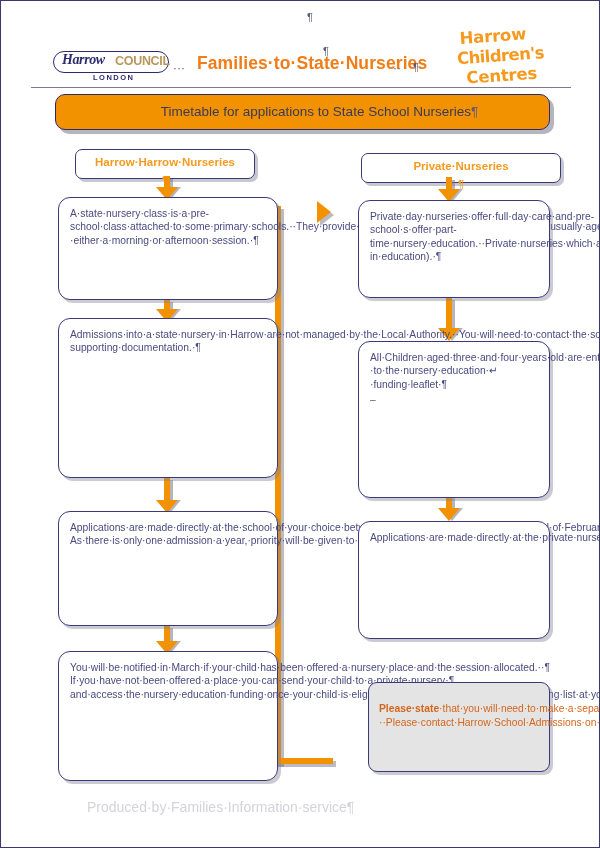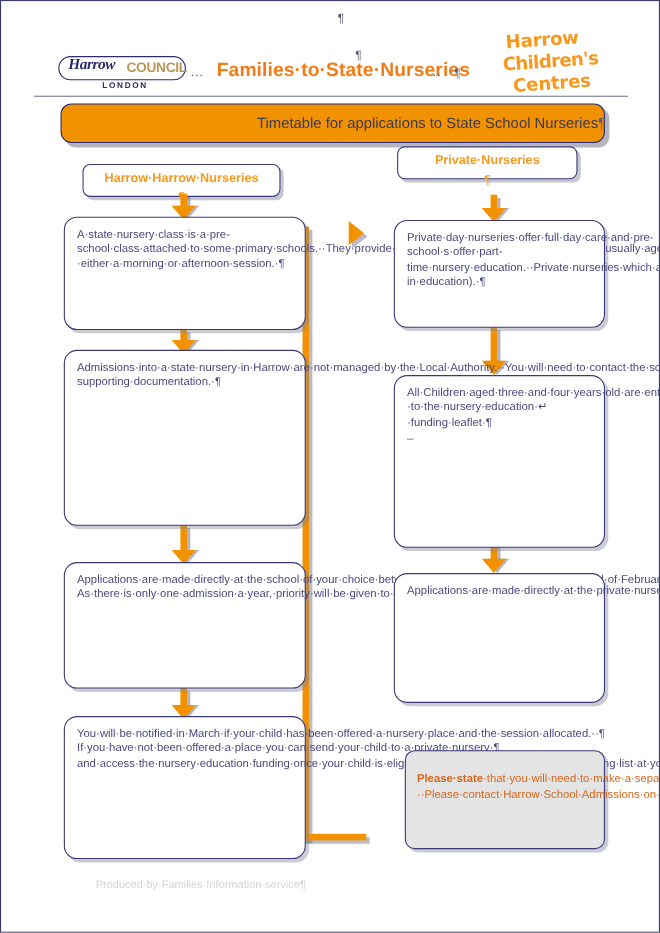--- a/index.html
+++ b/index.html
@@ -52,37 +52,37 @@
 
   .hdr-rule{position:absolute;left:30px;top:86px;width:540px;height:1px;background:#7b7b96;}
 
   
   .banner{
     position:absolute;left:54px;top:93px;width:495px;height:36px;
     background:#f39200;border:1.4px solid #2b2b6e;border-radius:10px;
     box-sizing:border-box;box-shadow:4px 4px 0 rgba(120,120,140,.55);
   }
   .banner-txt{
-    position:absolute;left:0;top:9px;width:495px;text-align:right;
+    position:absolute;left:16px;top:9px;width:495px;text-align:center;
     font-size:13.5px;color:#3a3a55;
   }
 
   
   .colhead{
     position:absolute;height:30px;background:#ffffff;
     border:1.3px solid #3a3a7a;border-radius:7px;box-sizing:border-box;
     box-shadow:3px 3px 0 rgba(130,130,150,.45);
   }
   .colhead span{
     display:block;width:100%;text-align:center;margin-top:6px;
     font-size:11.5px;font-weight:bold;color:#f59a1e;
   }
   .colhead span .mark{font-weight:normal;}
   #ch-left{left:74px;top:148px;width:180px;}
-  #ch-right{left:360px;top:132px;width:164px;}
+  #ch-right{left:360px;top:152px;width:200px;}
 
   
   .box{
     position:absolute;background:#ffffff;border:1.3px solid #3a3a7a;
     border-radius:12px;box-sizing:border-box;
     box-shadow:3px 3px 0 rgba(130,130,150,.42);
     padding:9px 11px 6px 11px;
     font-size:10.3px;line-height:13.4px;color:#4a4a80;
   }
   .box p{margin:0;}
@@ -132,21 +132,21 @@
     position:absolute;width:0;height:0;
     border-top:11px solid transparent;border-bottom:11px solid transparent;
     border-left:14px solid #f39200;
   }
   .conn .ahead.sh{
     border-left-color:rgba(120,120,140,.5);
   }
 
   
   .footer{
-    position:absolute;left:86px;top:798px;font-size:10px;color:#d3d3d9;
+    position:absolute;left:86px;top:798px;font-size:14px;color:#d3d3d9;
   }
 </style>
 </head>
 <body>
 
 <div class="page">
 
   <div class="hdr">
 
     <div class="logo">

